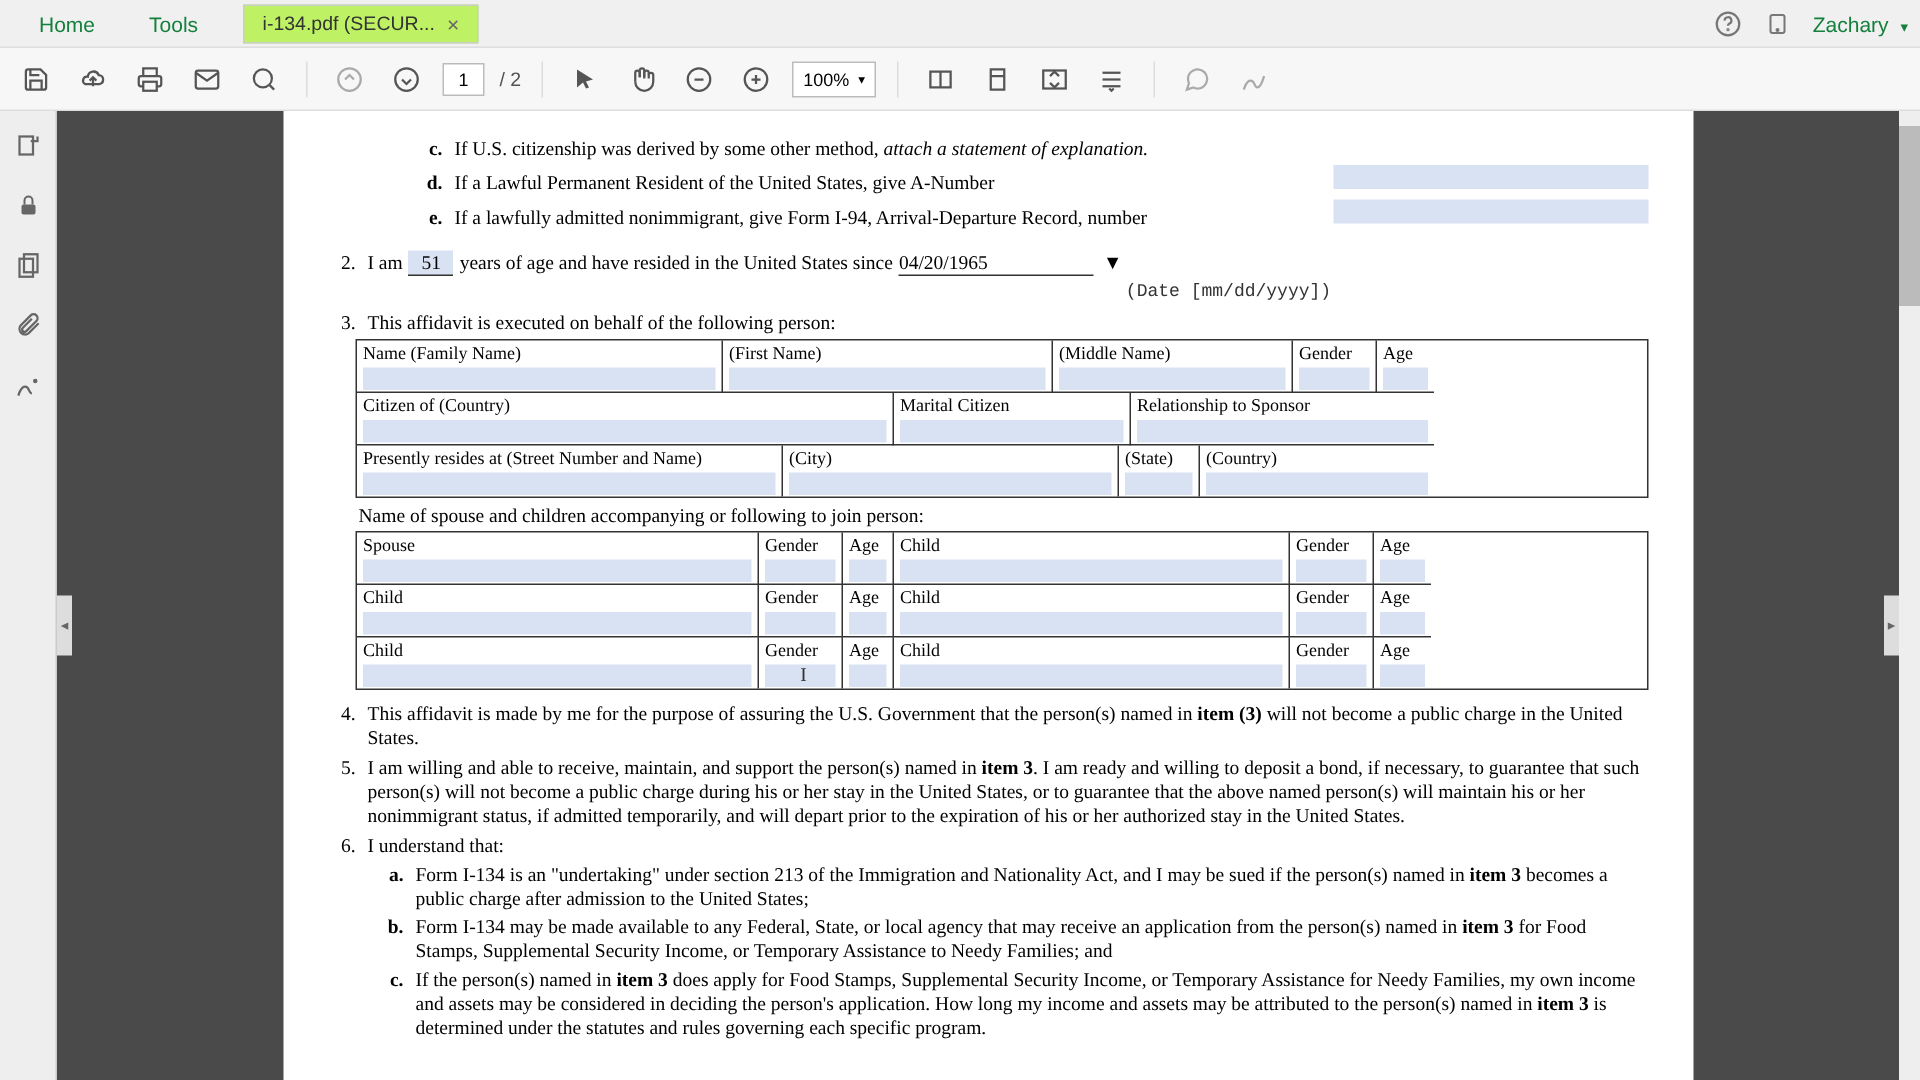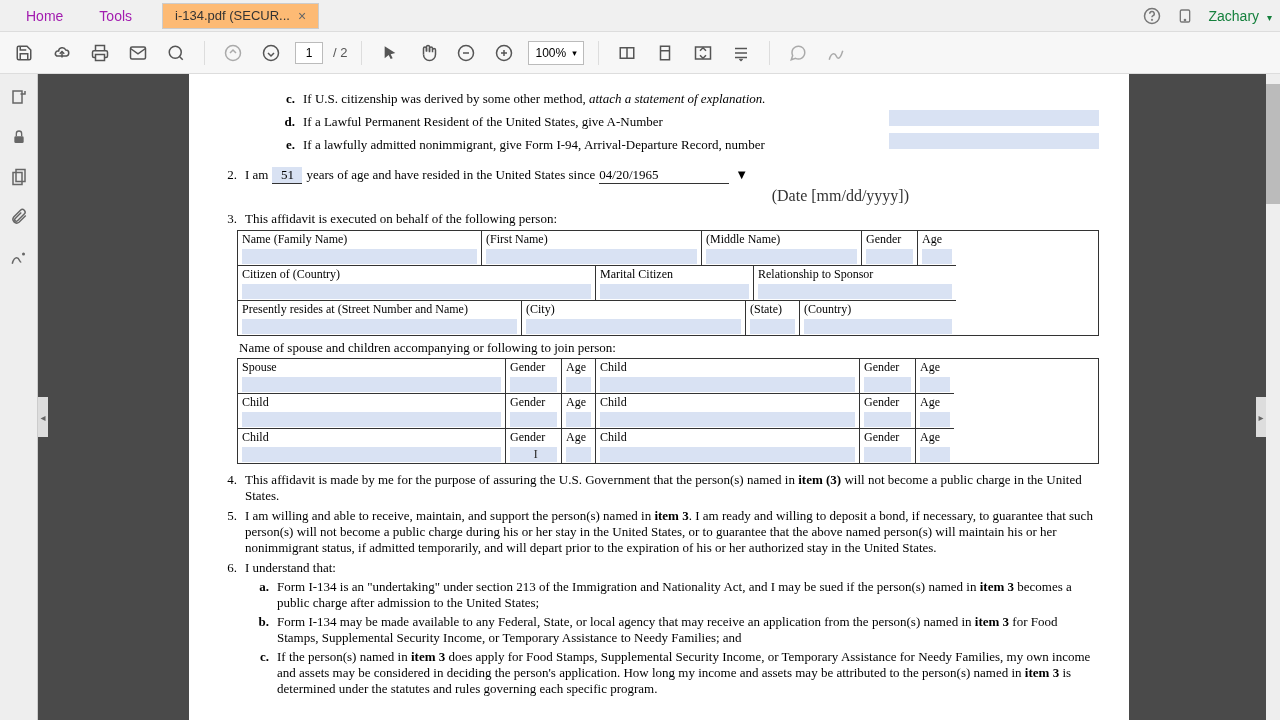--- a/index.html
+++ b/index.html
@@ -1,21 +1,21 @@
 <!DOCTYPE html>
 <html><head>
 <meta charset="utf-8">
 <style>
 * { box-sizing: border-box; margin: 0; padding: 0; }
 body { font-family: -apple-system, BlinkMacSystemFont, "Segoe UI", sans-serif; background: #000; width: 1280px; height: 720px; overflow: hidden; }
 .app { width: 1280px; height: 720px; background: #f5f5f5; display: flex; flex-direction: column; }
 .titlebar { height: 32px; background: #f0f0f0; border-bottom: 1px solid #ddd; display: flex; align-items: center; padding: 0 8px; }
 .titlebar .tabs { display: flex; gap: 0; align-items: center; flex: 1; }
-.titlebar .tab { padding: 6px 18px; font-size: 14px; color: #a21caf; cursor: pointer; }
-.titlebar .doctab { padding: 4px 12px; font-size: 13px; color: #333; border: 1px solid #ccc; background: #fdba74; display: flex; align-items: center; gap: 8px; margin-left: 12px; }
+.titlebar .tab { padding: 6px 18px; font-size: 14px; color: #15803d; cursor: pointer; }
+.titlebar .doctab { padding: 4px 12px; font-size: 13px; color: #333; border: 1px solid #ccc; background: #bef264; display: flex; align-items: center; gap: 8px; margin-left: 12px; }
 .titlebar .doctab .close { font-size: 14px; color: #666; }
 .titlebar .right { display: flex; align-items: center; gap: 16px; color: #555; }
 .titlebar .right .user { font-size: 14px; color: #15803d; }
 .toolbar { height: 42px; background: #f7f7f7; border-bottom: 1px solid #ddd; display: flex; align-items: center; padding: 0 10px; gap: 10px; }
 .toolbar .tbtn { width: 28px; height: 28px; display: flex; align-items: center; justify-content: center; color: #555; cursor: pointer; font-size: 16px; }
 .toolbar .sep { width: 1px; height: 24px; background: #ddd; margin: 0 4px; }
 .toolbar .pagebox { width: 28px; height: 22px; border: 1px solid #bbb; background: #fff; text-align: center; font-size: 12px; }
 .toolbar .pagecount { font-size: 13px; color: #555; }
 .toolbar .zoomsel { display: flex; align-items: center; border: 1px solid #bbb; background: #fff; height: 24px; padding: 0 6px; font-size: 12px; gap: 6px; justify-content: flex-end; }
 .workspace { flex: 1; display: flex; background: #4a4a4a; position: relative; }
@@ -37,21 +37,21 @@
 .datefield { border-bottom: 1px solid #333; background: transparent; min-width: 130px; display: inline-block; color: #000; font-family: inherit; }
 .agetxt { border-bottom: 1px solid #333; background: #d9e2f3; width: 30px; display: inline-block; text-align: center; }
 .table { border: 1px solid #333; margin-top: 2px; }
 .trow { display: flex; }
 .tcell { border-right: 1px solid #333; border-bottom: 1px solid #333; padding: 1px 4px; display: flex; flex-direction: column; }
 .tcell:last-child { border-right: none; }
 .trow:last-child .tcell { border-bottom: none; }
 .tcell .hdr { font-size: 12px; }
 .tcell .fld { background: #d9e2f3; height: 15px; margin-top: 2px; }
 .bold { font-weight: bold; }
-.datehint { font-size: 16px; color: #333; text-align: right; }
+.datehint { font-size: 12px; color: #333; text-align: center; font-family: Liberation Mono, monospace; }
 .dropicon { display: inline-block; margin-left: 6px; }
 .num { font-weight: normal; }
 svg { display: block; }
 </style>
 </head>
 <body>
 
 <div class="app">
   <div class="titlebar">
     <div class="tabs">

